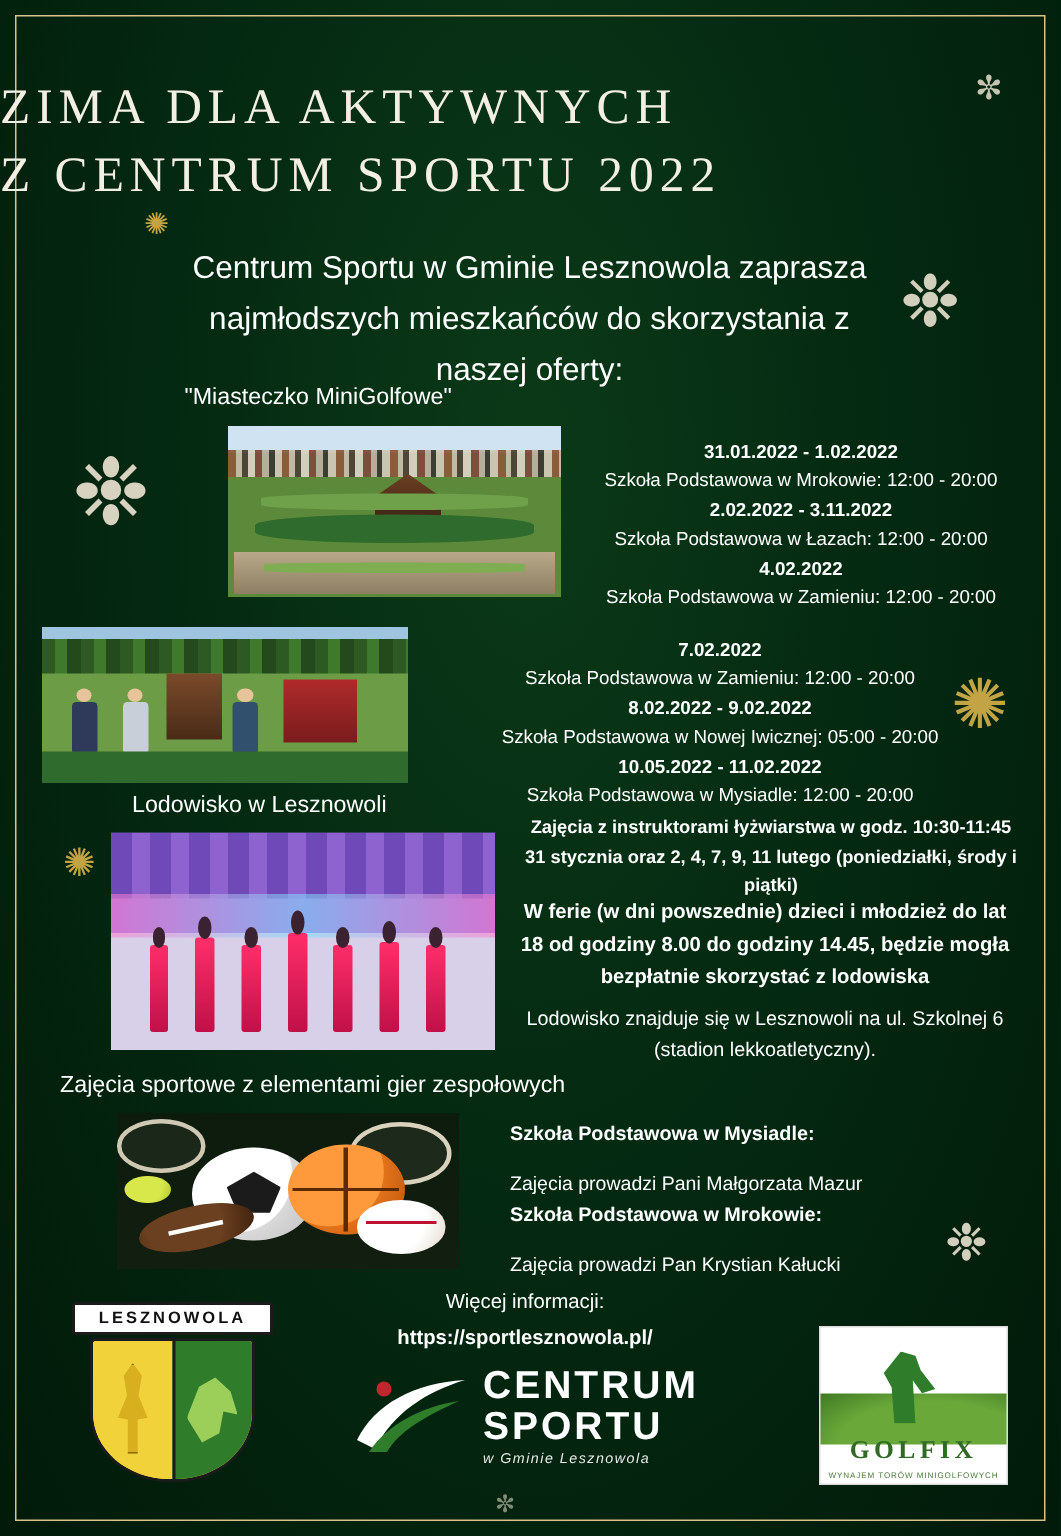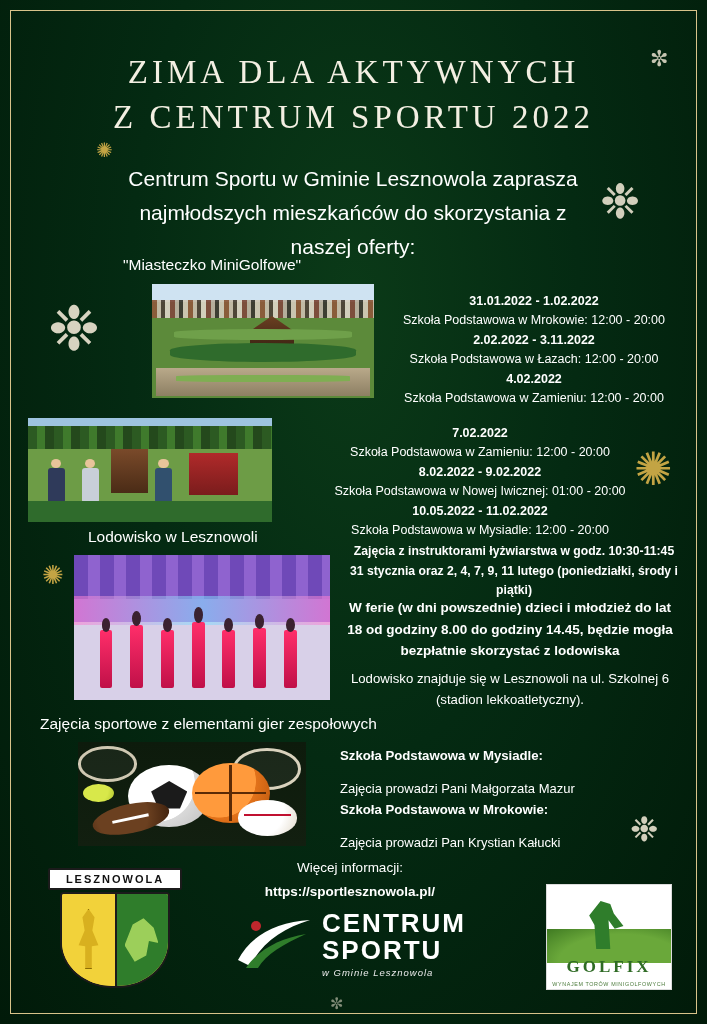--- a/index.html
+++ b/index.html
@@ -23,21 +23,20 @@
     border:1px solid #d8c38a;
     pointer-events:none;
   }
   
   .flake { position:absolute; color:#e9e2cf; line-height:1; user-select:none; }
   .sun { position:absolute; color:#d8b24a; line-height:1; user-select:none; }
 
   
   .title {
     position:absolute; top:50px; left:0; width:100%;
-    text-align:center;
     font-family:"Liberation Serif", serif;
     font-size:33px;
     letter-spacing:4px;
     color:#f3efe2;
     line-height:1.35;
     font-weight:400;
   }
   .title span { display:block; }
 
   
@@ -363,21 +362,21 @@
       <div class="kid k2"></div>
       <div class="kid k3"></div>
       <div class="green"></div>
     </div>
   </div>
 
   <div class="sched" id="sched2">
     <div class="d">7.02.2022</div>
     <div class="s">Szkoła Podstawowa w Zamieniu: 12:00 - 20:00</div>
     <div class="d">8.02.2022 - 9.02.2022</div>
-    <div class="s">Szkoła Podstawowa w Nowej Iwicznej: 01:00 - 20:00</div>
+    <div class="s">Szkoła Podstawowa w Nowej Iwicznej: 05:00 - 20:00</div>
     <div class="d">10.05.2022 - 11.02.2022</div>
     <div class="s">Szkoła Podstawowa w Mysiadle: 12:00 - 20:00</div>
   </div>
 
   <div class="sec-heading" id="h-lodowisko">Lodowisko w Lesznowoli</div>
 
   <div class="photo" id="photo-ice">
     <div class="ice">
       <div class="ceil"></div>
       <div class="glow"></div>

